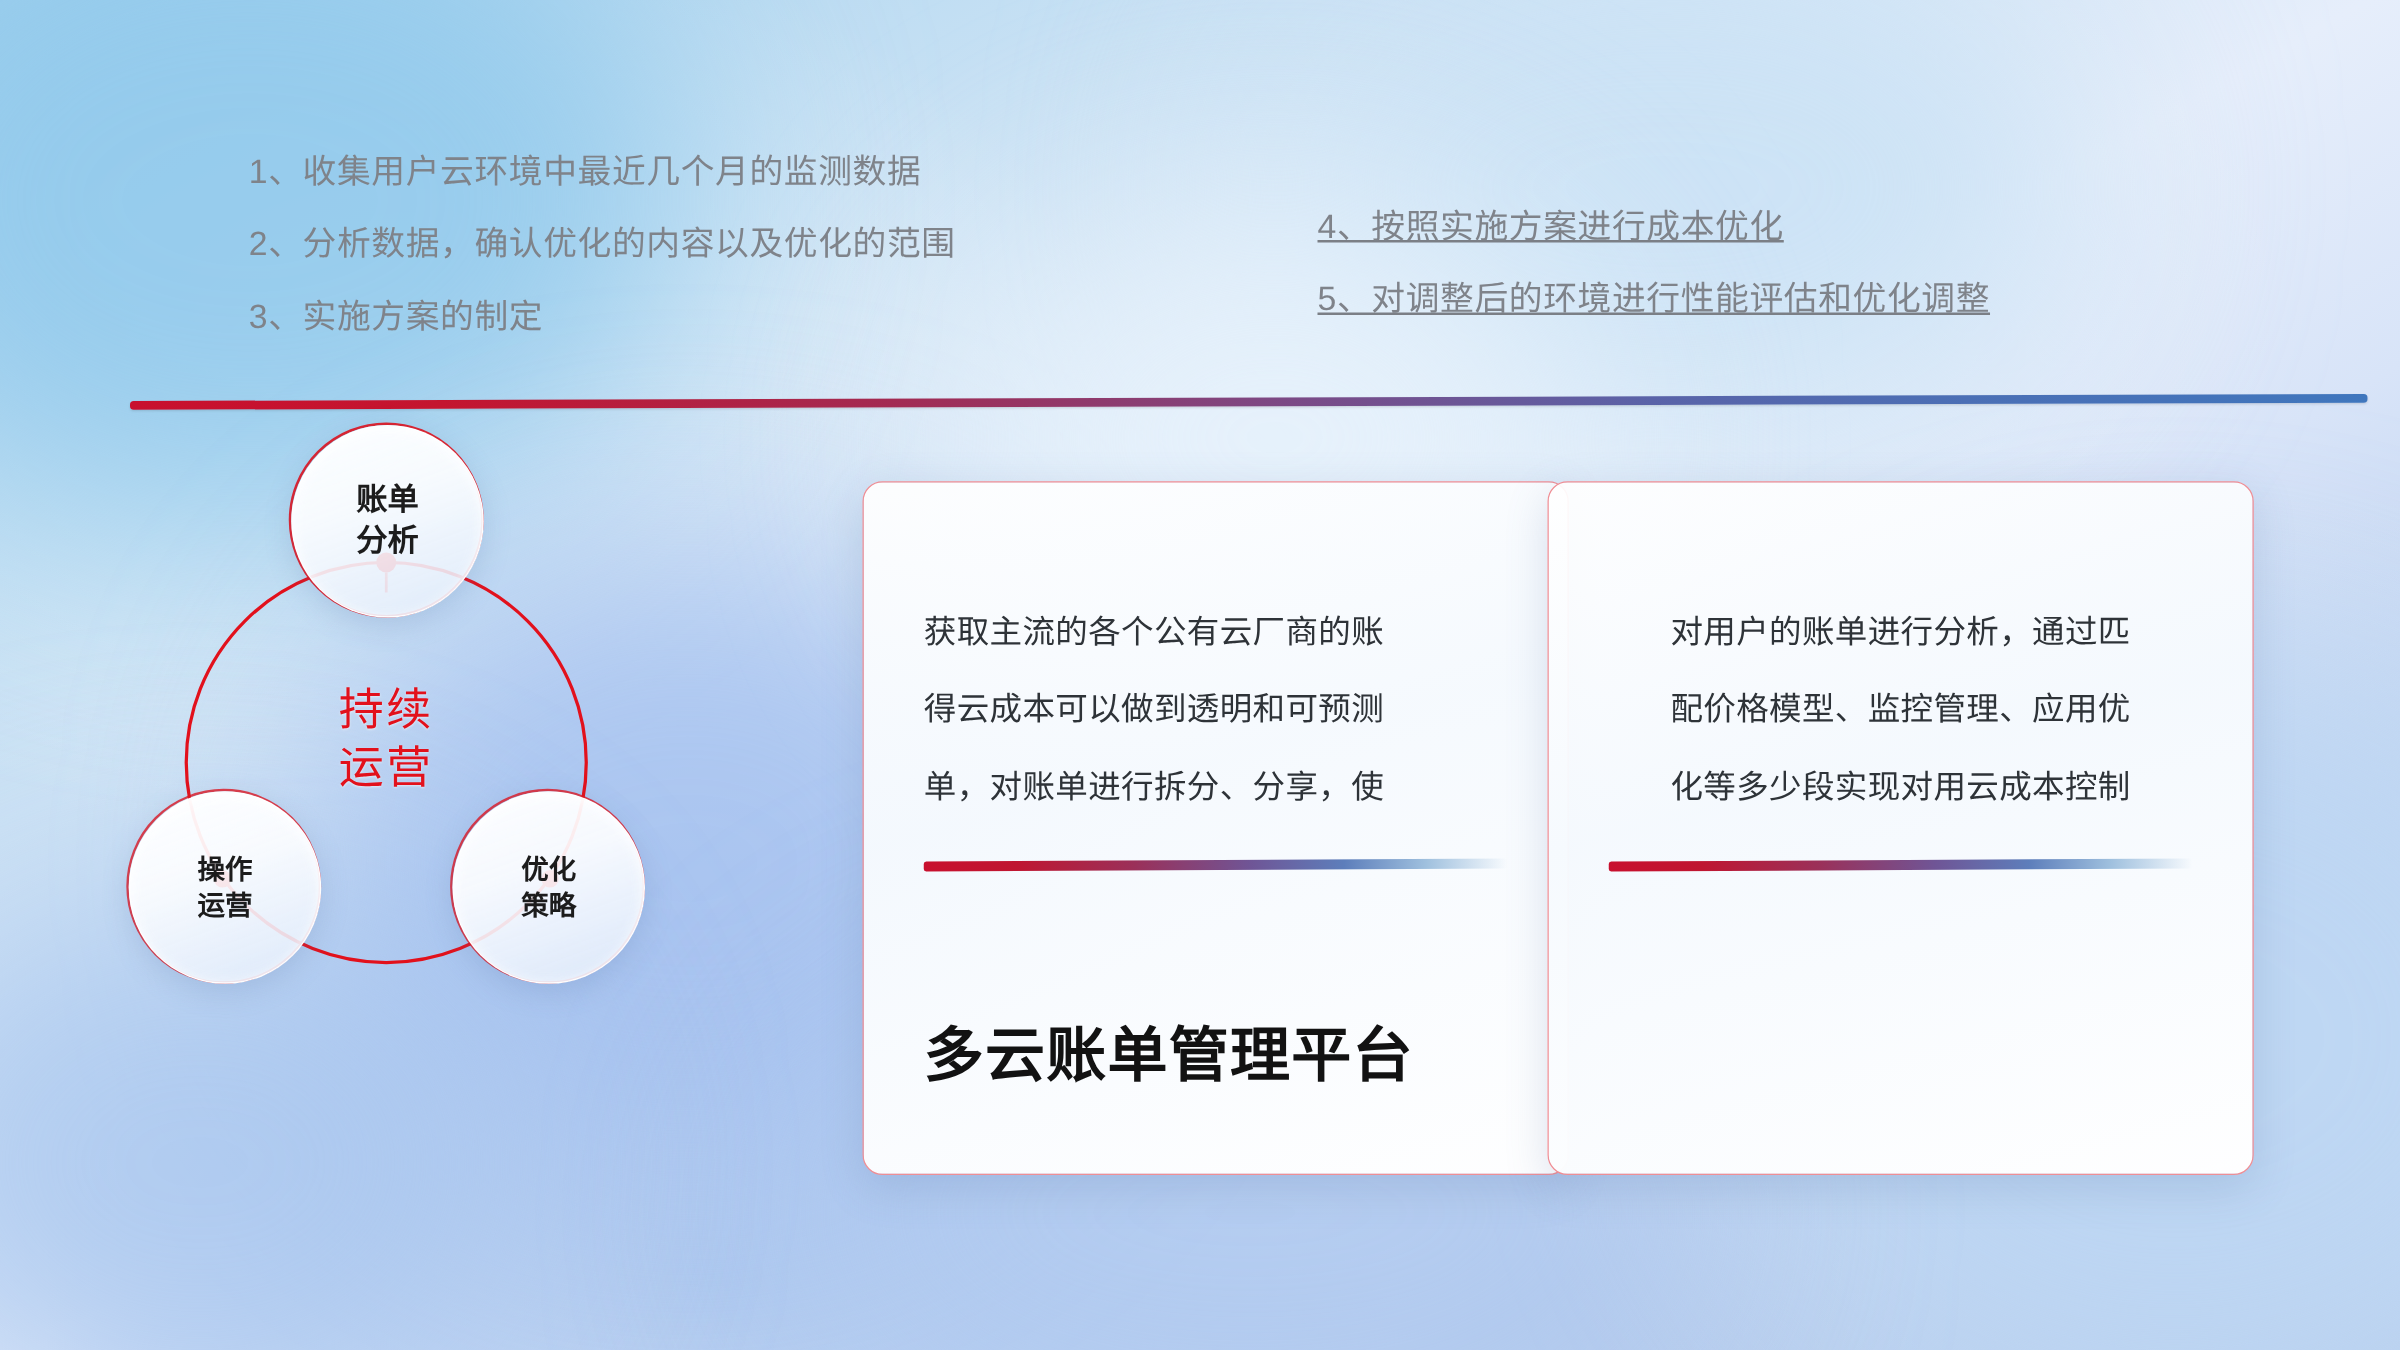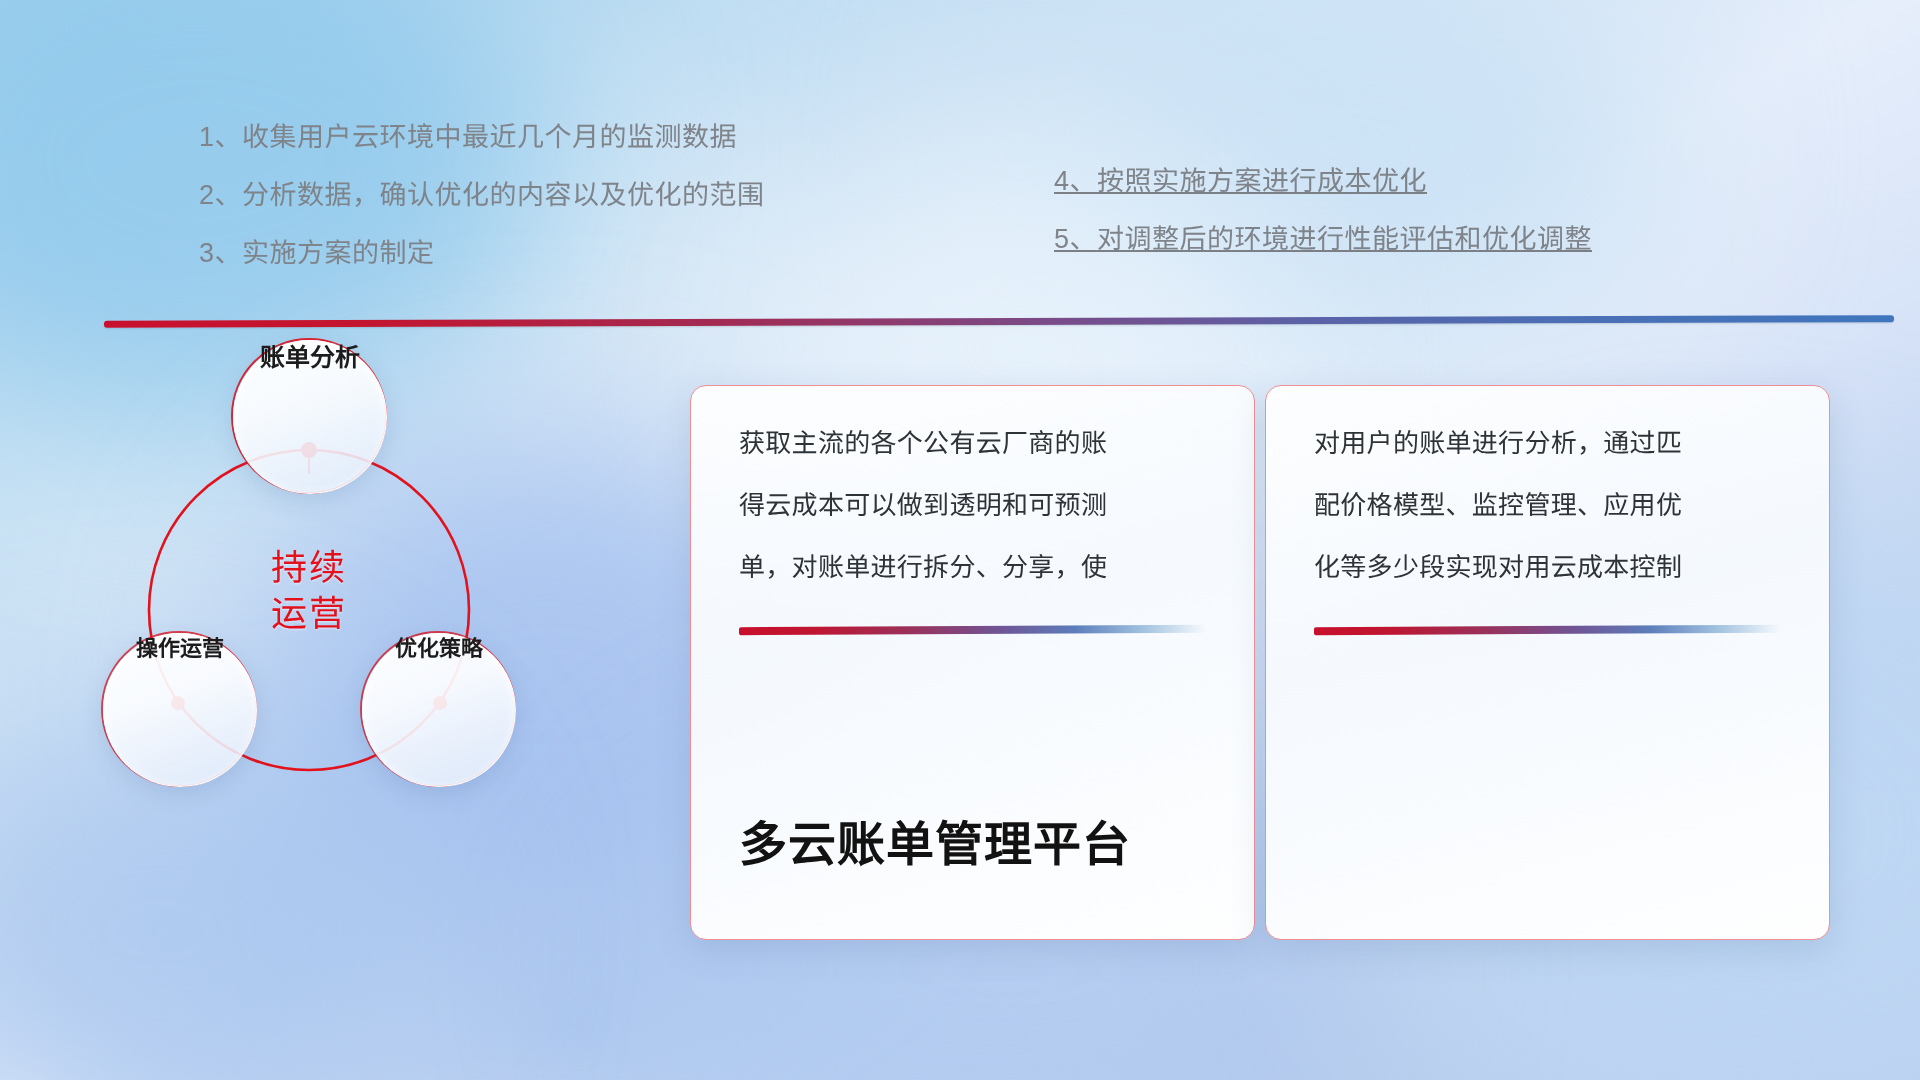--- a/index.html
+++ b/index.html
@@ -61,21 +61,21 @@
   
   #diagram { position: absolute; left: 100px; top: 340px; width: 470px; height: 620px; }
 
   .glass-circle {
     position: absolute;
     border-radius: 50%;
     background: linear-gradient(160deg, rgba(255,255,255,0.97) 0%, rgba(252,253,255,0.92) 40%, rgba(226,236,250,0.86) 100%);
     border: 1px solid rgba(255,255,255,0.95);
     box-shadow: 0 6px 22px rgba(90,120,170,0.22), inset 0 2px 10px rgba(255,255,255,0.9);
     display: flex;
-    flex-direction: row;
+    flex-direction: column;
     justify-content: center;
     color: #1c1c1c;
     font-weight: 700;
     line-height: 1.32;
     text-align: center;
   }
   #circle-top     { left: 133px; top: 0px;   width: 152px; height: 152px; font-size: 25px; }
   #circle-left    { left: 3px;   top: 293px; width: 152px; height: 152px; font-size: 22px; }
   #circle-right   { left: 262px; top: 293px; width: 152px; height: 152px; font-size: 22px; }
 
@@ -98,27 +98,27 @@
   
   .card {
     position: absolute;
     top: 385px;
     width: 565px;
     height: 555px;
     border-radius: 16px;
     border: 1.6px solid #ef8e95;
     background: linear-gradient(165deg, rgba(255,255,255,0.93) 0%, rgba(246,250,254,0.97) 42%, rgba(255,255,255,0.99) 100%);
     box-shadow: 0 10px 34px rgba(86,116,166,0.20);
-    padding: 26px 48px 0 48px;
+    padding: 88px 48px 0 48px;
     box-sizing: border-box;
     display: flex;
     flex-direction: column;
   }
   #card-1 { left: 690px; }
-  #card-2 { left: 1265px; }
+  #card-2 { left: 1238px; align-items: center; }
 
   .card-body {
     font-size: 26px;
     line-height: 62px;
     color: #2e3338;
     letter-spacing: 0.3px;
     flex: 0 0 auto;
   }
   .card-divider {
     margin-top: 28px;

